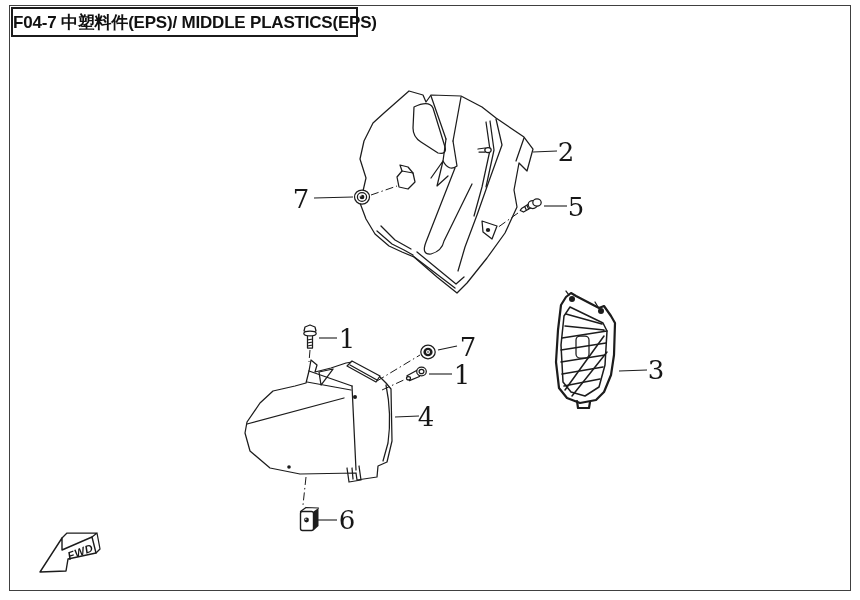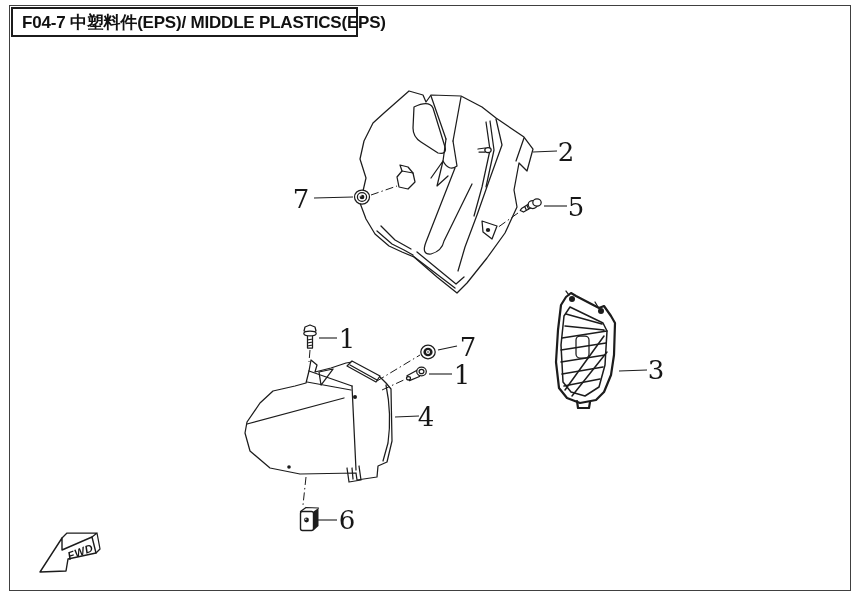--- a/index.html
+++ b/index.html
@@ -7,21 +7,21 @@
     width:860px;height:600px;position:relative;background:#ffffff;overflow:hidden;
     font-family:"Liberation Sans",sans-serif;
   }
   .frame{
     position:absolute;left:9px;top:5px;width:842px;height:586px;
     border:1.6px solid #404040;box-sizing:border-box;background:#fff;
   }
   .title-box{
     position:absolute;left:11px;top:7px;width:347px;height:30px;
     background:#fff;border:2px solid #1b1b1b;box-sizing:border-box;
-    display:flex;align-items:center;padding-left:9px;z-index:3;
+    display:flex;align-items:center;z-index:3;
   }
   .title-text{
     font-size:17px;font-weight:bold;color:#111;letter-spacing:-0.2px;white-space:nowrap;
   }
   svg.diagram{position:absolute;left:0;top:0;z-index:1;}
   .ln{fill:none;stroke:#1c1c1c;stroke-width:1.25;stroke-linejoin:round;stroke-linecap:round;}
   .fw{fill:#ffffff;stroke:#1c1c1c;stroke-width:1.25;stroke-linejoin:round;}
   .fd{fill:#1c1c1c;stroke:none;}
   .thick{stroke-width:2.2;}
   .mid{stroke-width:1.5;}

